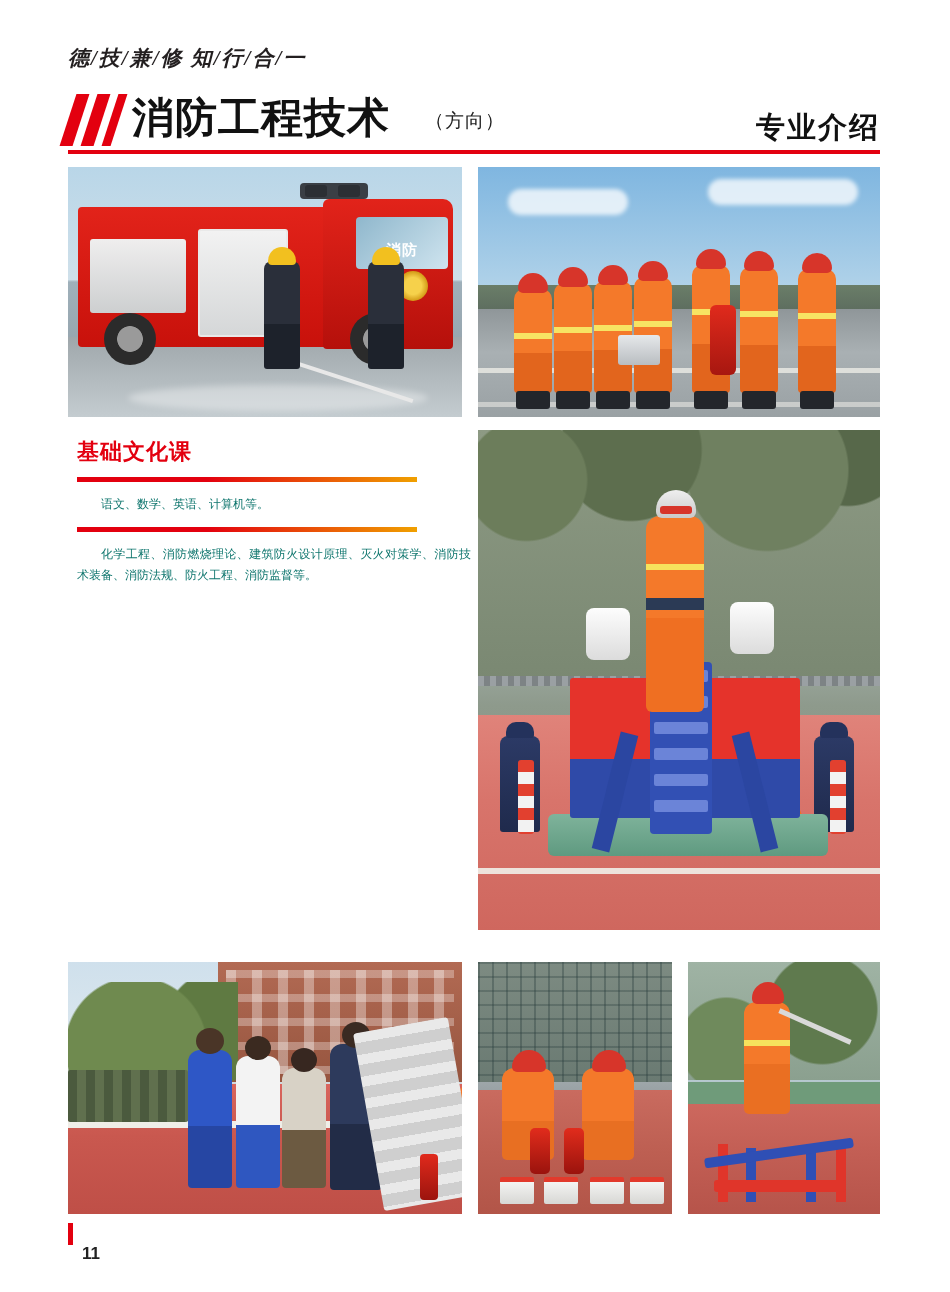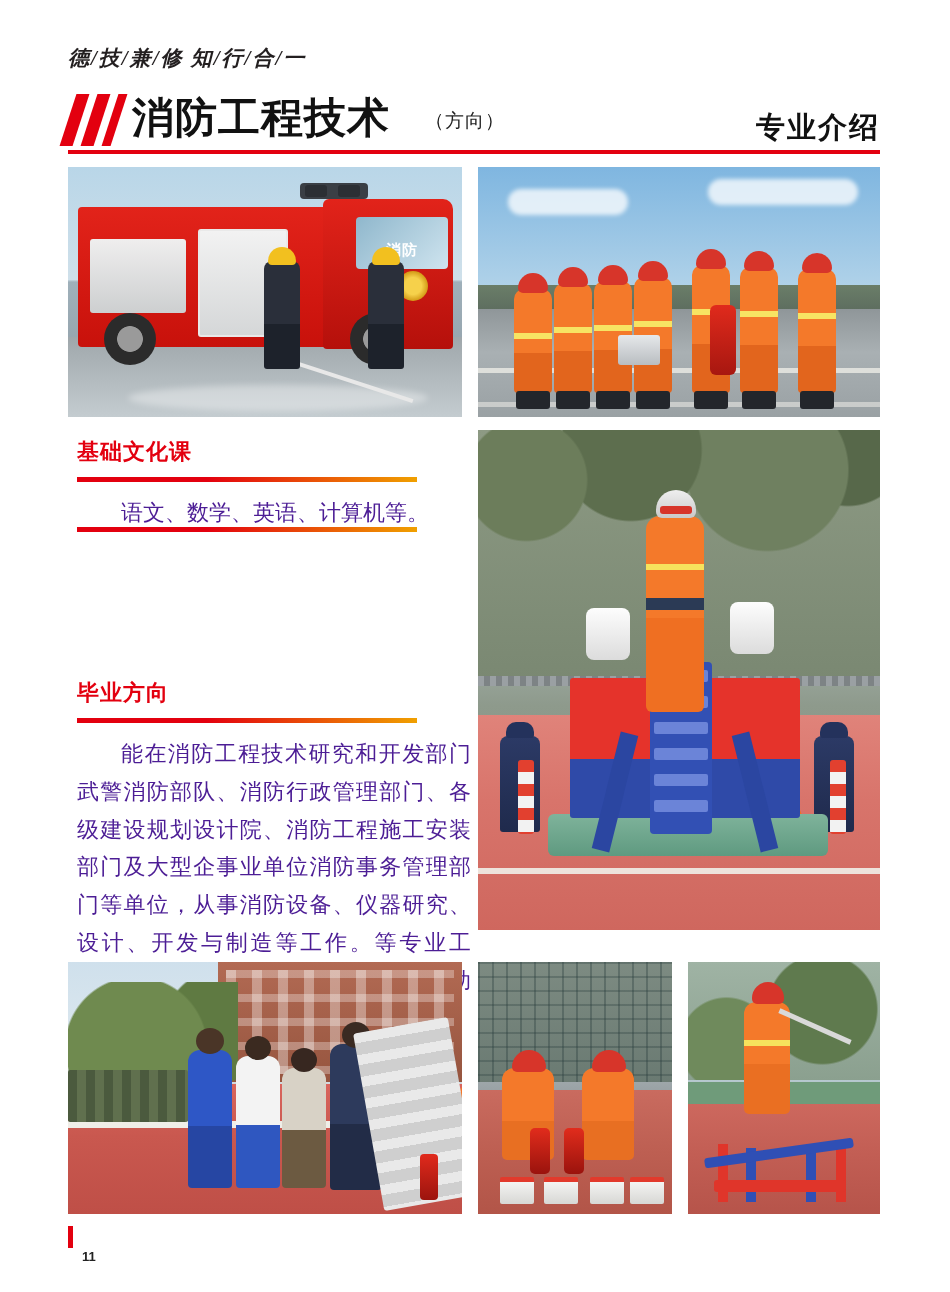--- a/index.html
+++ b/index.html
@@ -311,38 +311,38 @@
   .sec-title {
     font-size: 22px; font-weight: 700; color: #e3000f; letter-spacing: 1px;
     margin: 0 0 10px 0;
   }
   .sec-bar {
     width: 340px; height: 5px; margin-bottom: 12px;
     background: linear-gradient(90deg, #e3000f 0%, #e3000f 38%, #f0a000 100%);
   }
   .sec-body {
     font-family: "Liberation Sans", "DejaVu Sans", sans-serif;
-    font-size: 22px;
+    font-size: 12px;
     line-height: 1.72;
-    color: #4c1d95;
+    color: #0f766e;
     text-align: justify;
     text-justify: inter-ideograph;
   }
   .sec-body p { margin: 0; text-indent: 2em; }
 
   #sec-basic { top: 437px; }
   #sec-core { top: 527px; }
   #sec-career { top: 678px; }
 
   
   .footer {
     position: absolute; left: 68px; bottom: 28px; display: flex; align-items: center; gap: 9px;
   }
   .footer .tick { width: 5px; height: 22px; background: #e3000f; }
-  .footer .pageno { font-size: 13px; color: #222; font-weight: 600; margin-top: 40px; }
+  .footer .pageno { font-size: 17px; color: #222; font-weight: 600; margin-top: 40px; }
 </style>
 </head>
 <body>
 
 <div class="page">
 
   <div class="slogan">德/技/兼/修  知/行/合/一</div>
 
   <div class="title-row">
     <div class="title-slashes">
@@ -465,29 +465,25 @@
   <div class="section" id="sec-basic">
     <h2 class="sec-title">基础文化课</h2>
     <div class="sec-bar"></div>
     <div class="sec-body">
       <p>语文、数学、英语、计算机等。</p>
     </div>
   </div>
 
   <div class="section" id="sec-core">
     <div class="sec-bar"></div>
-  </div>
-
-  <div class="section" id="sec-career">
-    <h2 class="sec-title">毕业方向</h2>
-    <div class="sec-bar"></div>
     <div class="sec-body">
-      <p>能在消防工程技术研究和开发部门武警消防部队、消防行政管理部门、各级建设规划设计院、消防工程施工安装部门及大型企事业单位消防事务管理部门等单位，从事消防设备、仪器研究、设计、开发与制造等工作。等专业工作。还可通过高职衔接直通大专，帮助学生顺利进入高校深造学习。</p>
+      <p>化学工程、消防燃烧理论、建筑防火设计原理、灭火对策学、消防技术装备、消防法规、防火工程、消防监督等。</p>
     </div>
   </div>
+
 
   <div class="photo" id="photo-students">
     <div class="sky"></div>
     <div class="building"></div>
     <div class="treesL"></div>
     <div class="ground"></div>
     <div class="trackline"></div>
     <div class="crowd"></div>
     <div class="stu s1"></div>
     <div class="stu s2"></div>

